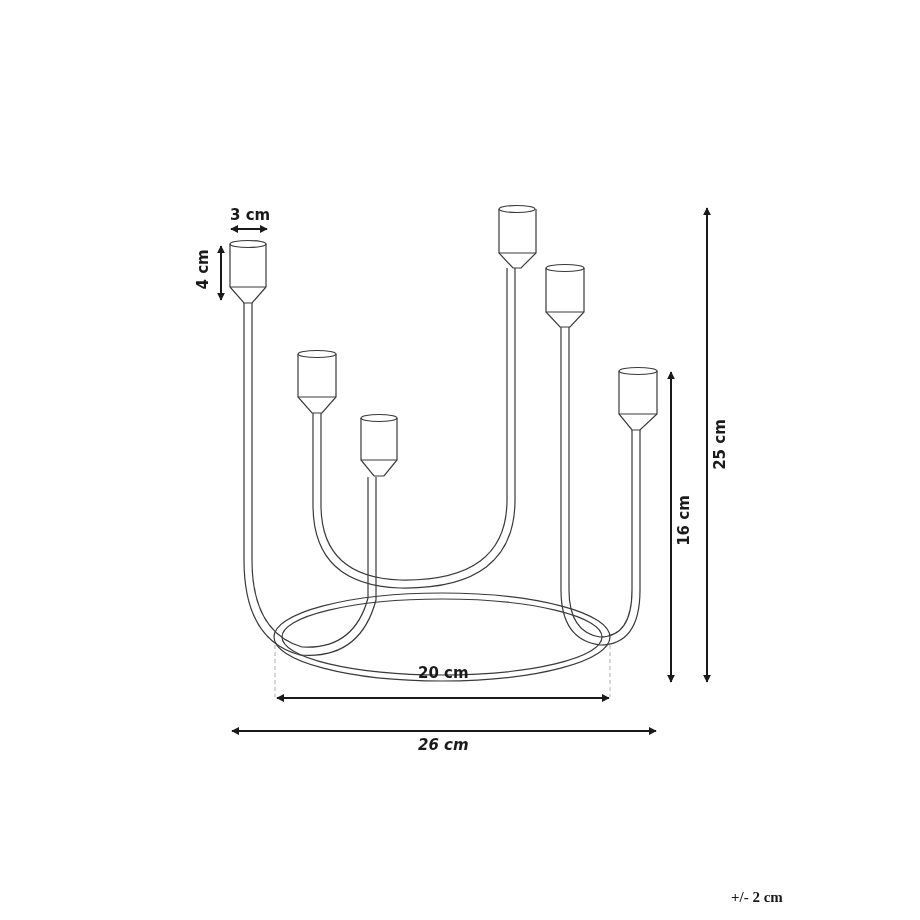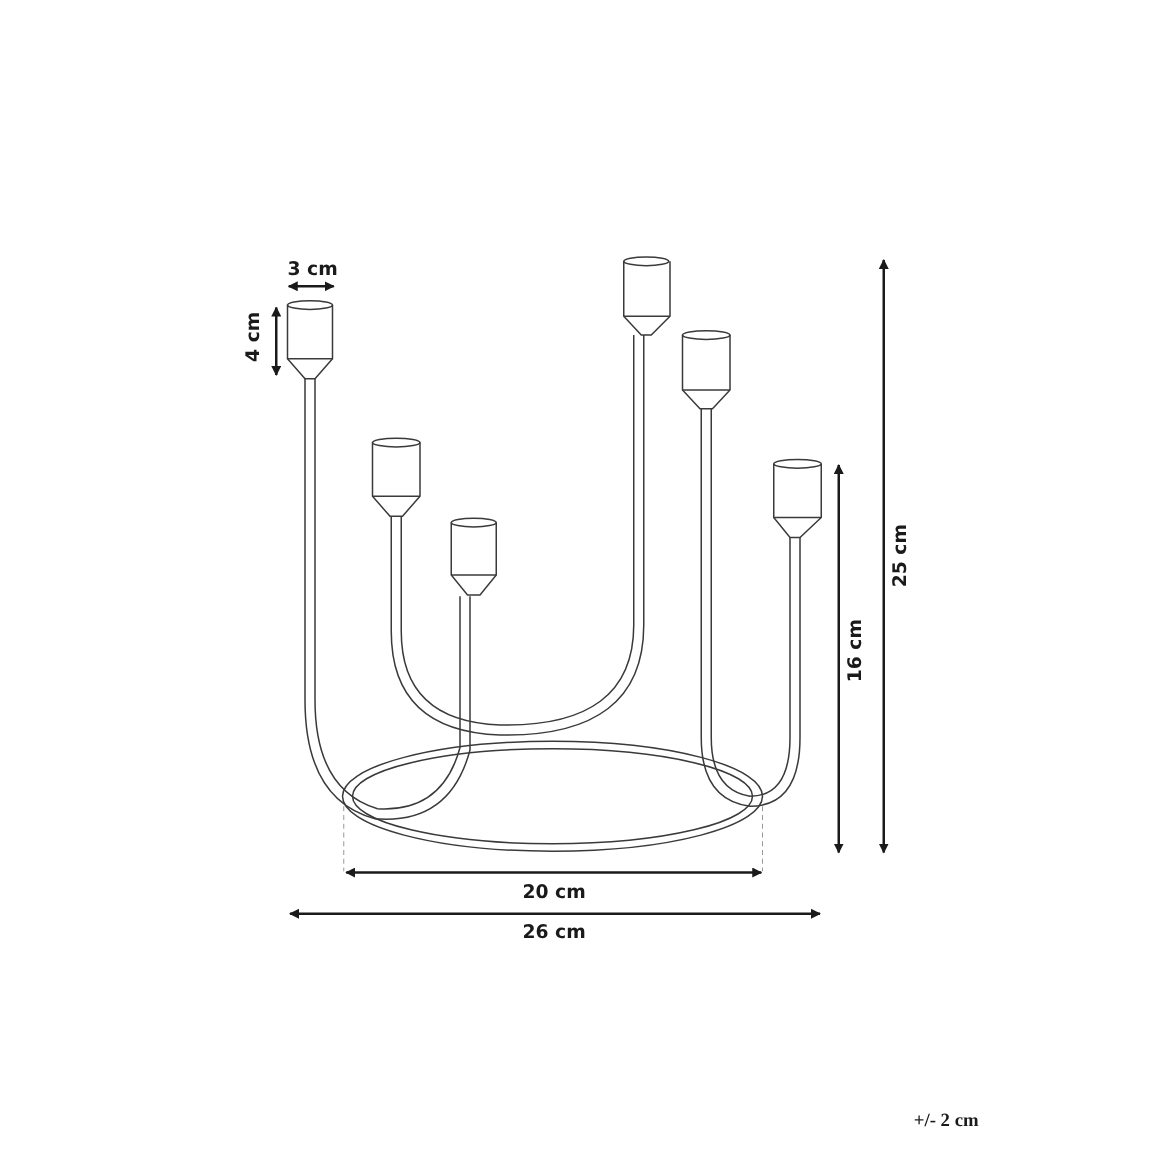--- a/index.html
+++ b/index.html
@@ -78,17 +78,17 @@
     <line x1="221" y1="246" x2="221" y2="300" marker-start="url(#ah)" marker-end="url(#ah)"></line>
     <line x1="277" y1="698" x2="609" y2="698" marker-start="url(#ah)" marker-end="url(#ah)"></line>
     <line x1="232" y1="731" x2="656" y2="731" marker-start="url(#ah)" marker-end="url(#ah)"></line>
     <line x1="671" y1="372" x2="671" y2="682" marker-start="url(#ah)" marker-end="url(#ah)"></line>
     <line x1="707" y1="208" x2="707" y2="682" marker-start="url(#ah)" marker-end="url(#ah)"></line>
   </g>
 </svg>
 
 <div class="lbl" style="left:230px;top:208px;">3 cm</div>
 <div class="lbl rot" style="left:183px;top:262px;width:40px;text-align:center;">4 cm</div>
-<div class="lbl" style="left:418px;top:706px;">20 cm</div>
-<div class="lbl" style="left:418px;top:738px;">26 cm</div>
+<div class="lbl" style="left:418px;top:666px;">20 cm</div>
+<div class="lbl" style="left:418px;top:738px;font-style:italic;">26 cm</div>
 <div class="lbl rot" style="left:654px;top:513px;width:60px;text-align:center;">16 cm</div>
 <div class="lbl rot" style="left:690px;top:437px;width:60px;text-align:center;">25 cm</div>
 <div class="lbl" style="left:731px;top:890px;font-family:Liberation Serif, serif;">+/- 2 cm</div>
 
 </body></html>

